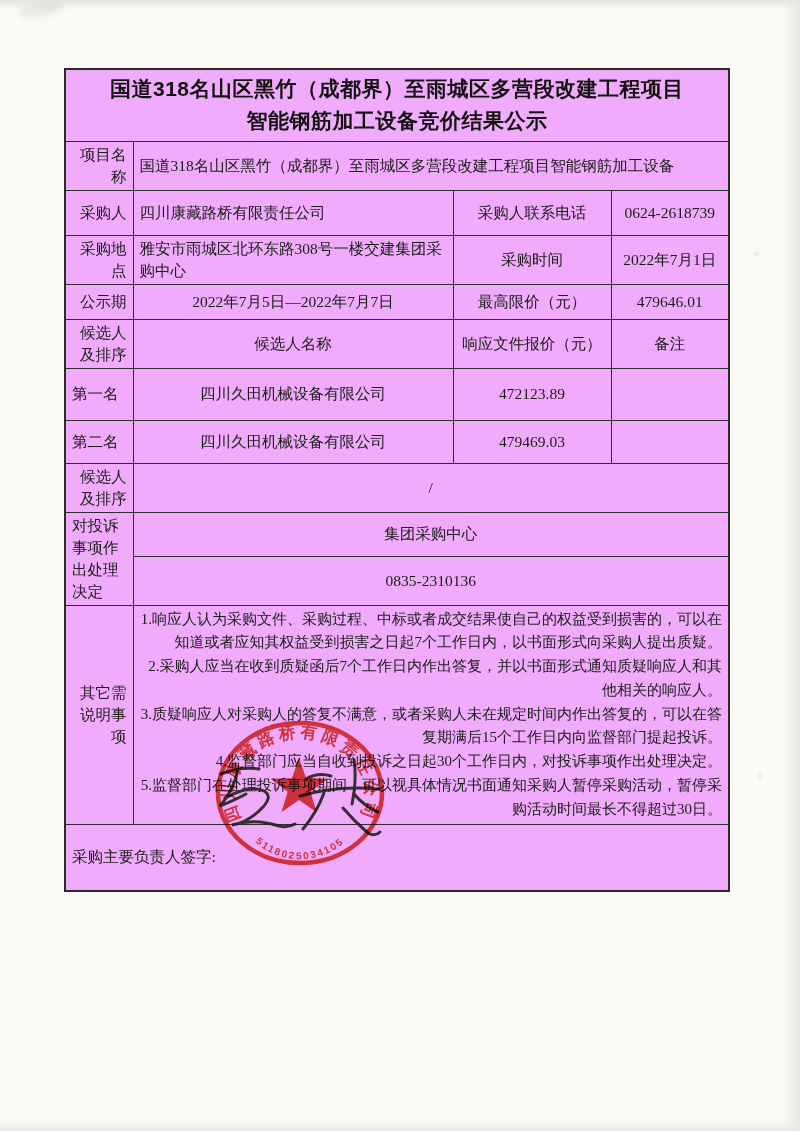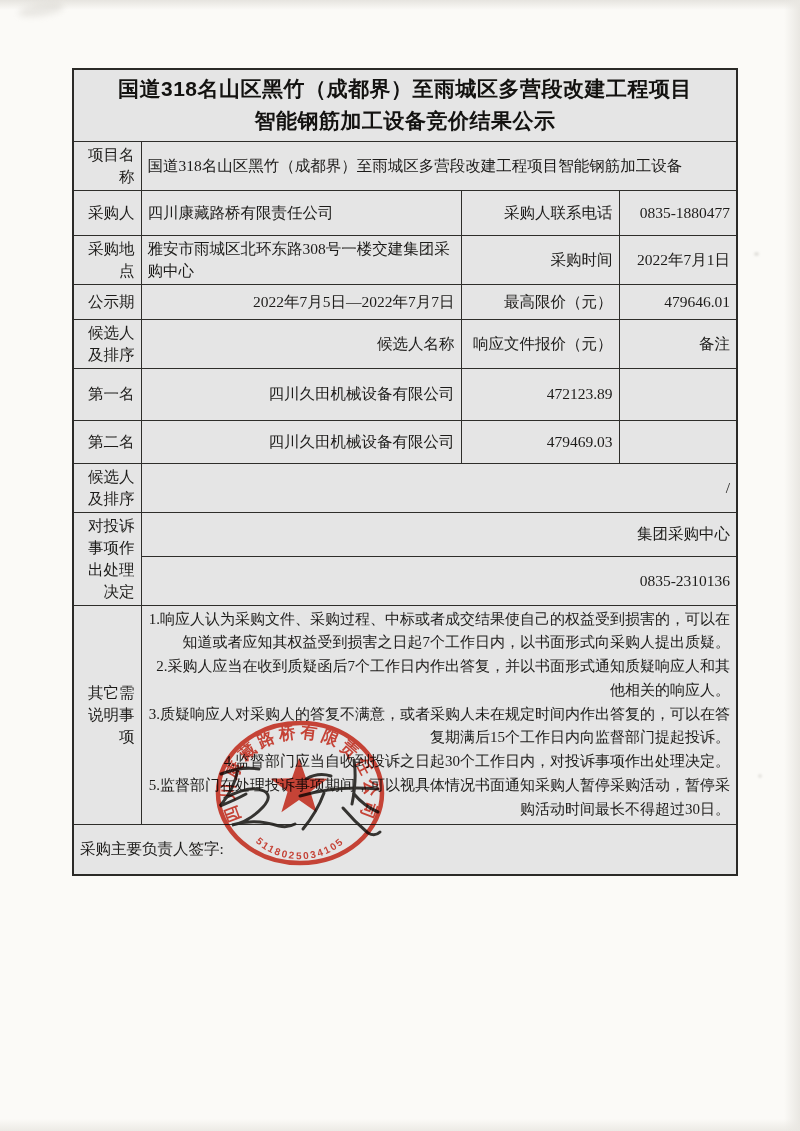--- a/index.html
+++ b/index.html
@@ -17,41 +17,41 @@
   .edge-right{position:absolute;right:0;top:0;width:16px;height:1131px;
     background:linear-gradient(90deg,rgba(225,223,218,0),#e9e7e2);}
   .corner-smudge{position:absolute;left:18px;top:4px;width:46px;height:12px;
     background:#b9b6ae;opacity:.28;border-radius:50%;transform:rotate(-8deg);filter:blur(3px);}
   .speck{position:absolute;background:#b5b2a9;border-radius:50%;filter:blur(1px);}
   .speck.s1{left:754px;top:252px;width:5px;height:4px;opacity:.35;}
   .speck.s2{left:758px;top:774px;width:4px;height:4px;opacity:.3;}
   .speck.s3{left:116px;top:300px;width:4px;height:3px;opacity:.2;}
 
   table.doc{
-    position:absolute;left:72px;top:68px;
+    position:absolute;left:64px;top:68px;
     width:664px;border-collapse:collapse;table-layout:fixed;
-    background:#e5e5e5;
+    background:#f0abfc;
   }
   table.doc td{
     border:1.5px solid #2e2d2a;
     padding:2px 6px;
     font-size:15.5px;line-height:22px;
     vertical-align:middle;
     word-break:break-all;
     background:transparent;
   }
   table.doc{border:2.5px solid #2b2a27;}
   td.title-cell{text-align:center;padding:6px 4px;}
   .title-line{
     font-family:"Liberation Sans","DejaVu Sans",sans-serif;
     font-weight:700;font-size:21px;line-height:32px;letter-spacing:.5px;color:#131210;
   }
   td.lbl{padding:2px 4px;text-align:right;}
-  td.lbl-center{text-align:right;padding:2px 3px;}
-  td.center{text-align:right;}
+  td.lbl-center{text-align:left;padding:2px 3px;}
+  td.center{text-align:center;}
   td.notice-cell{padding:4px 8px 2px 8px;vertical-align:top;text-align:right;}
   .notice-item{font-size:15px;line-height:23.8px;}
   td.sign-cell{padding:0 0 0 8px;}
   .sign-label{font-size:15.5px;}
 
   .stamp-wrap{position:absolute;left:195px;top:690px;width:215px;height:192px;
     mix-blend-mode:multiply;opacity:.92;}
   .sig-wrap{position:absolute;left:205px;top:748px;width:215px;height:100px;}
 </style>
 </head>
@@ -80,21 +80,21 @@
     </td>
   </tr>
   <tr style="height:47px">
     <td class="lbl">项目名称</td>
     <td colspan="3">国道318名山区黑竹（成都界）至雨城区多营段改建工程项目智能钢筋加工设备</td>
   </tr>
   <tr style="height:45px">
     <td class="lbl">采购人</td>
     <td>四川康藏路桥有限责任公司</td>
     <td class="center">采购人联系电话</td>
-    <td class="center">0835-1880477</td>
+    <td class="center">0624-2618739</td>
   </tr>
   <tr style="height:46px">
     <td class="lbl">采购地点</td>
     <td>雅安市雨城区北环东路308号一楼交建集团采购中心</td>
     <td class="center">采购时间</td>
     <td class="center">2022年7月1日</td>
   </tr>
   <tr style="height:35px">
     <td class="lbl">公示期</td>
     <td class="center">2022年7月5日—2022年7月7日</td>
@@ -133,21 +133,21 @@
   <tr style="height:195px">
     <td class="lbl">其它需说明事项</td>
     <td colspan="3" class="notice-cell">
       <div class="notice-item">1.响应人认为采购文件、采购过程、中标或者成交结果使自己的权益受到损害的，可以在知道或者应知其权益受到损害之日起7个工作日内，以书面形式向采购人提出质疑。</div>
       <div class="notice-item">2.采购人应当在收到质疑函后7个工作日内作出答复，并以书面形式通知质疑响应人和其他相关的响应人。</div>
       <div class="notice-item">3.质疑响应人对采购人的答复不满意，或者采购人未在规定时间内作出答复的，可以在答复期满后15个工作日内向监督部门提起投诉。</div>
       <div class="notice-item">4.监督部门应当自收到投诉之日起30个工作日内，对投诉事项作出处理决定。</div>
       <div class="notice-item">5.监督部门在处理投诉事项期间，可以视具体情况书面通知采购人暂停采购活动，暂停采购活动时间最长不得超过30日。</div>
     </td>
   </tr>
-  <tr style="height:51px">
+  <tr style="height:67px">
     <td colspan="4" class="sign-cell">
       <span class="sign-label">采购主要负责人签字:</span>
     </td>
   </tr>
 </tbody>
   </table>
 
 <div class="sig-wrap">
   <svg width="215" height="100" viewBox="0 0 215 100">
     <g fill="none" stroke="#23211e" stroke-width="3" stroke-linecap="round" opacity="0.9">

